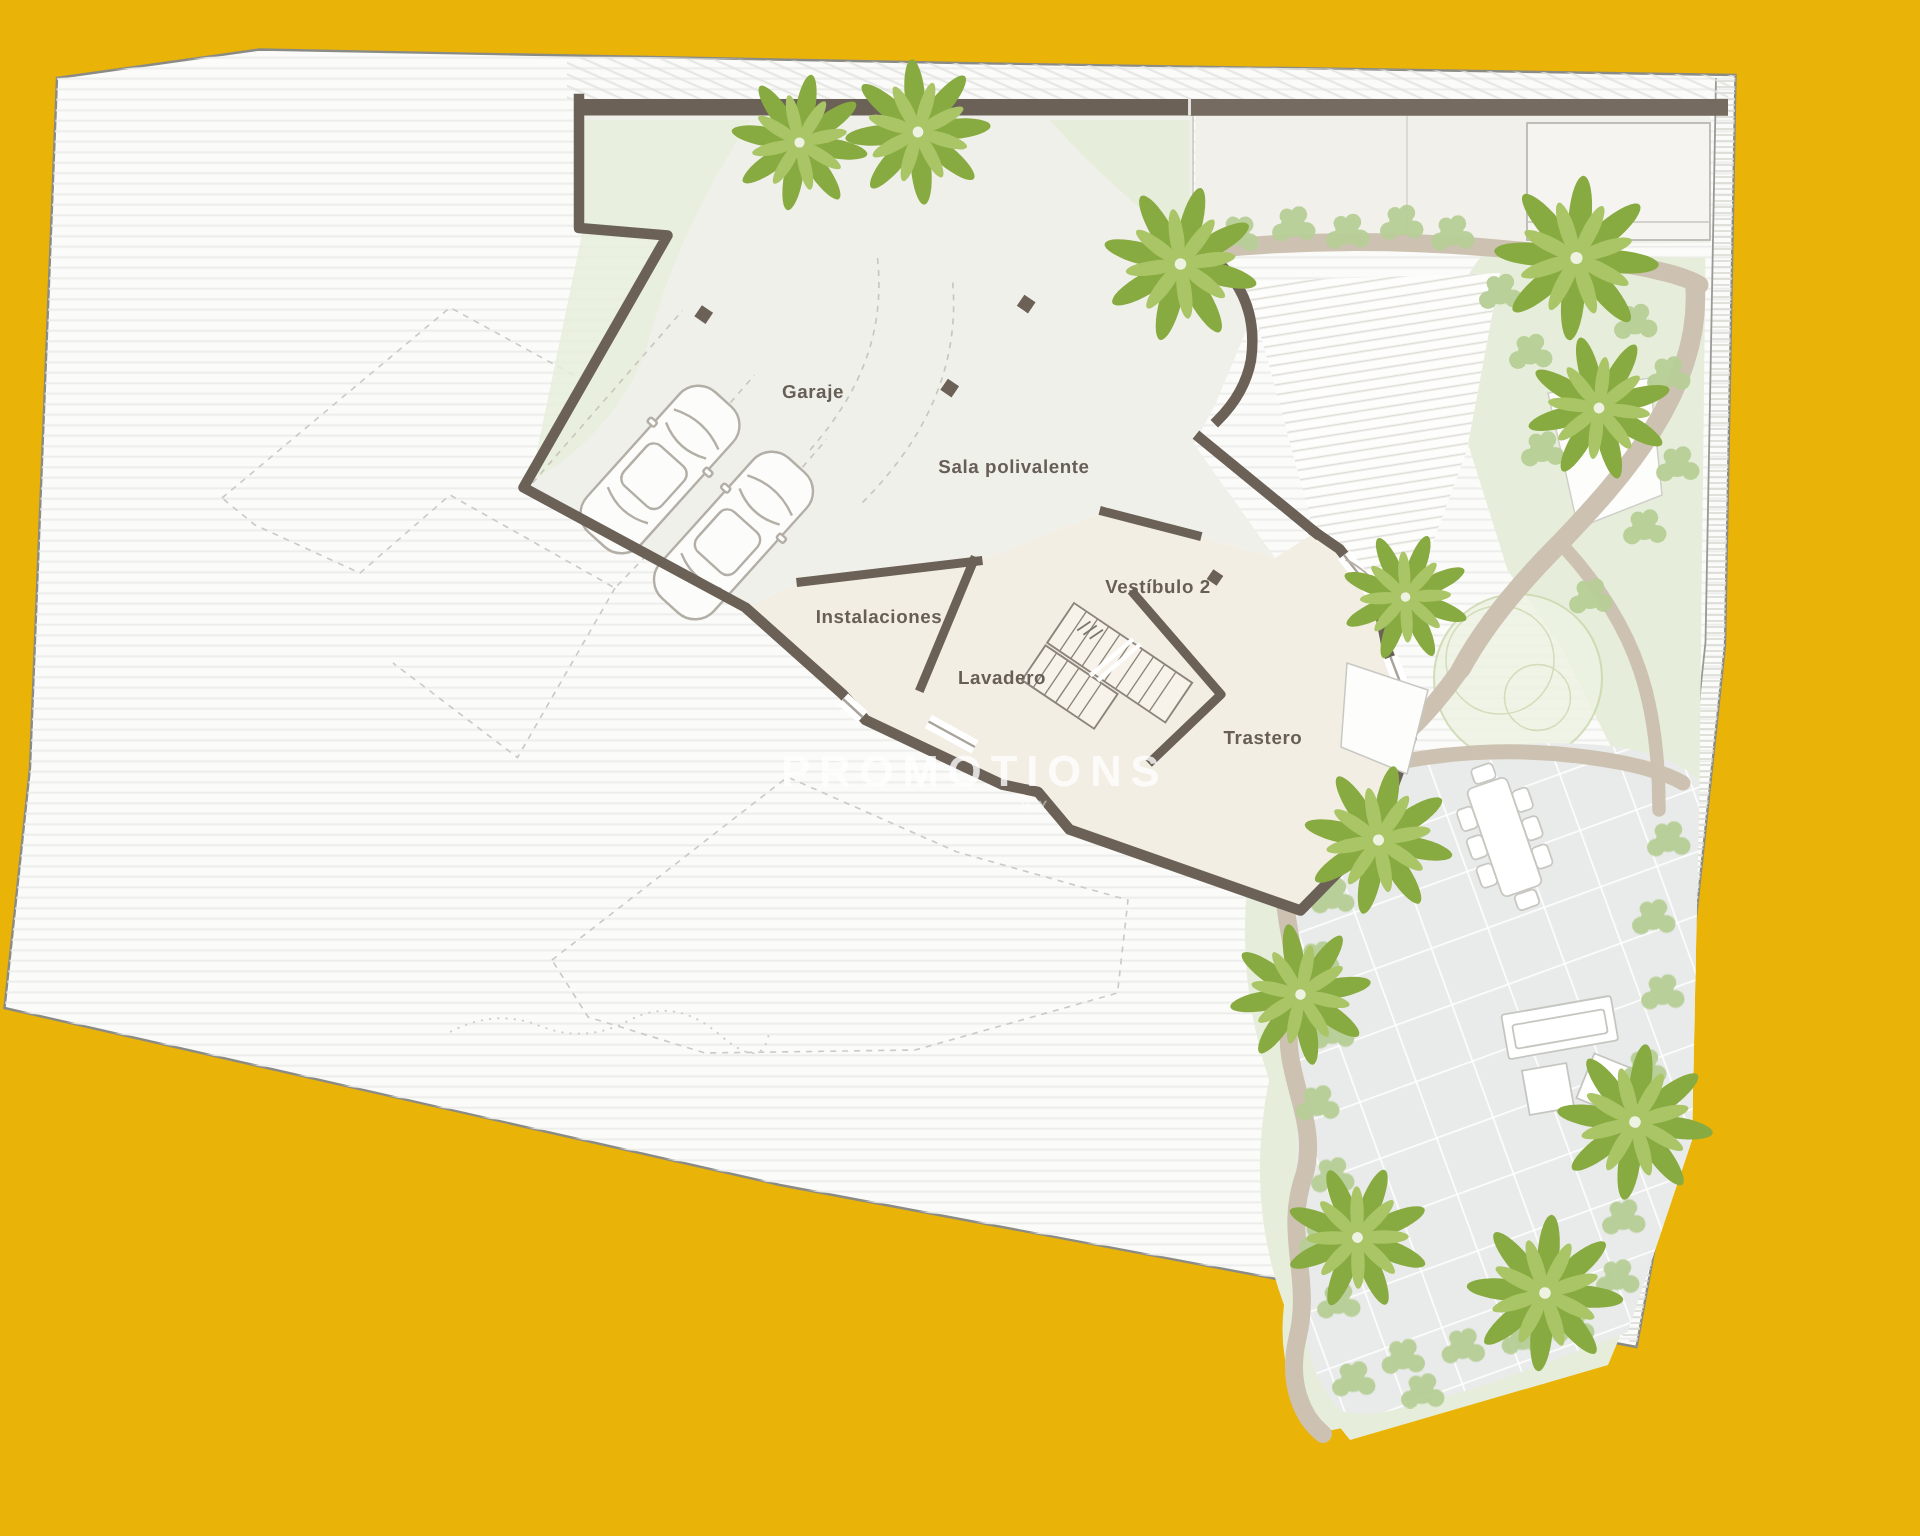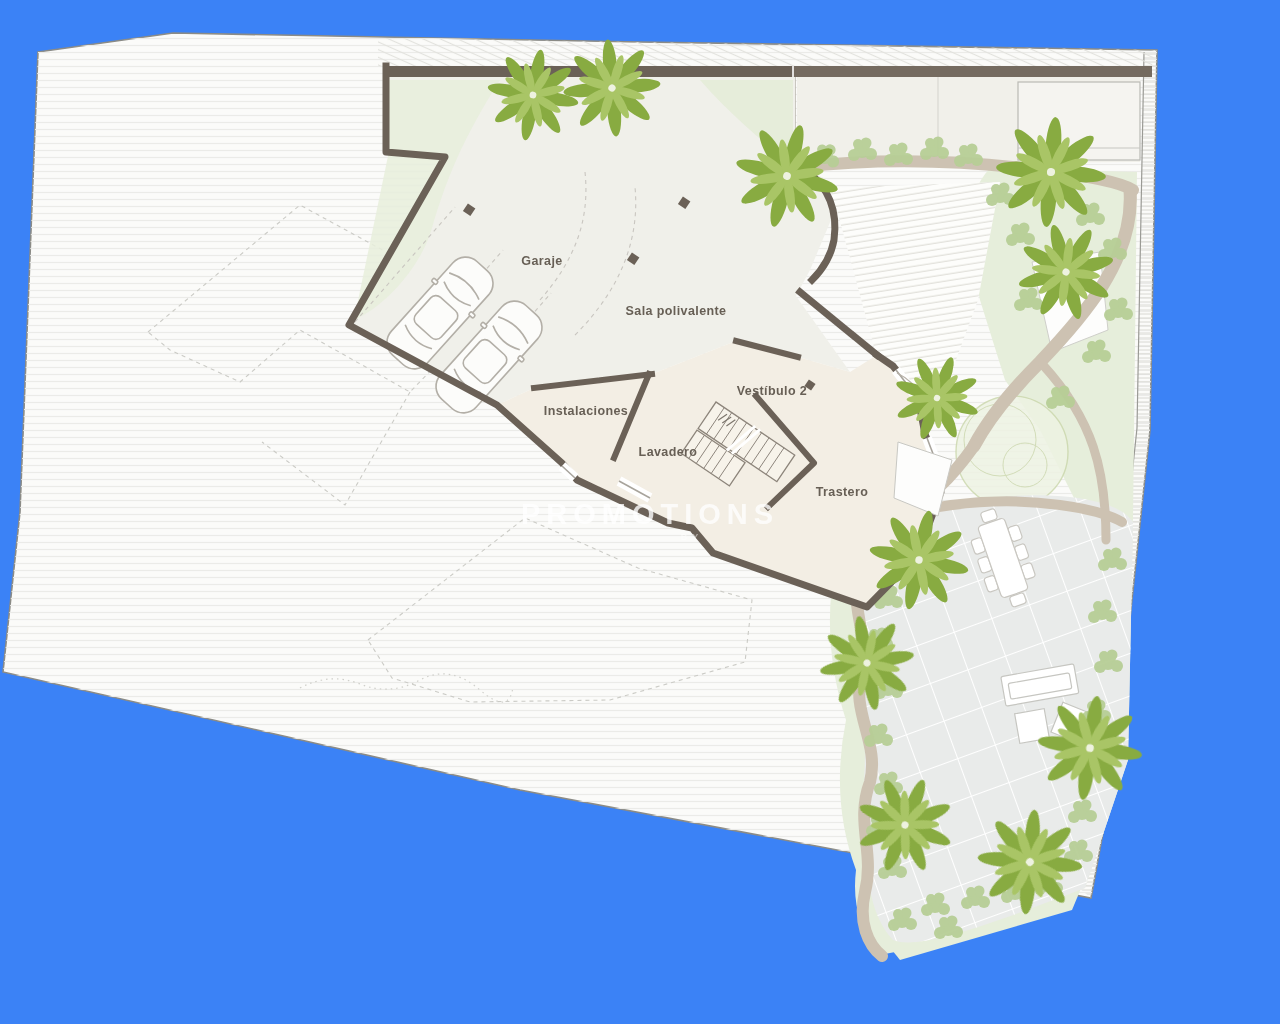--- a/index.html
+++ b/index.html
@@ -1,16 +1,16 @@
 <!DOCTYPE html>
 <html><head>
 <meta charset="utf-8">
 <style>
   html,body{margin:0;padding:0;background:#ffffff;}
-  .page{width:1280px;height:1024px;position:relative;background:#3b82f6;overflow:hidden;
+  .page{width:1280px;height:1024px;position:relative;background:#eab308;overflow:hidden;
         font-family:"Liberation Sans", sans-serif;}
   svg{display:block;}
   .room-label{font-family:"Liberation Sans", sans-serif;font-weight:bold;font-size:12.5px;
               letter-spacing:0.4px;fill:#675f55;}
   .watermark-main{font-family:"Liberation Sans", sans-serif;font-weight:bold;font-size:29px;
                   letter-spacing:6px;fill:#ffffff;opacity:0.78;}
   .watermark-sub{font-family:"Liberation Sans", sans-serif;font-weight:bold;font-size:9px;
                  letter-spacing:5px;fill:#ffffff;opacity:0.45;}
 </style>
 </head>

